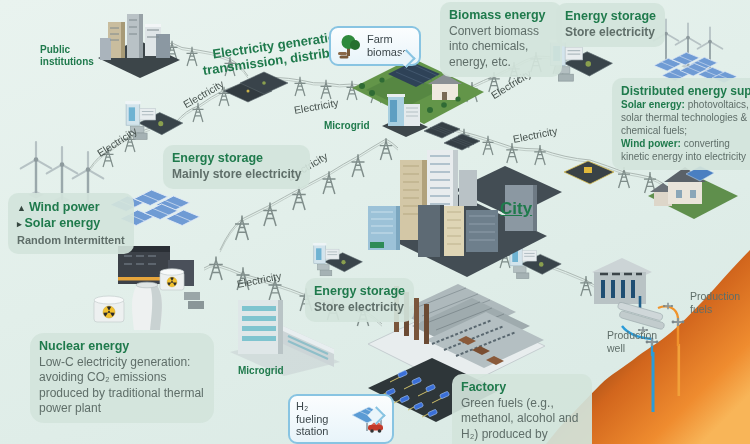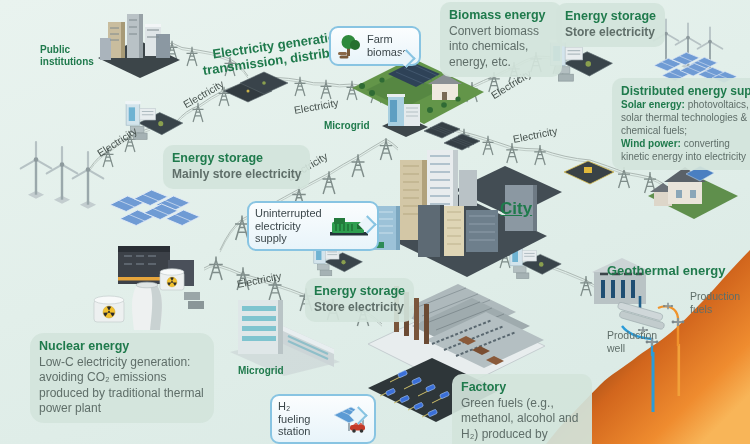--- a/index.html
+++ b/index.html
@@ -366,21 +366,20 @@
 <div class="lbl" style="left:40px;top:44px;width:72px;">Public institutions</div>
 
 <div class="lbl" style="left:192px;top:38px;width:178px;text-align:center;font-size:13px;transform:rotate(-8deg);">Electricity generation, transmission, distribution</div>
 
 <div class="lbl" style="left:324px;top:120px;text-align:center;">Microgrid</div>
 
 <div class="lbl" style="left:500px;top:199px;font-size:17px;text-decoration:underline;">City</div>
 
 <div class="lbl" style="left:238px;top:365px;">Microgrid</div>
 
-<div class="lbl" style="left:607px;top:264px;font-size:13px;">Geothermal energy</div>
 
 <div class="sublbl" style="left:690px;top:290px;width:58px;">Production fuels</div>
 
 <div class="sublbl" style="left:607px;top:329px;width:48px;">Production well</div>
 
 <div class="elec" style="left:98px;top:148px;transform:rotate(-33deg);">Electricity</div>
 <div class="elec" style="left:184px;top:99px;transform:rotate(-30deg);">Electricity</div>
 <div class="elec" style="left:294px;top:104px;transform:rotate(-10deg);">Electricity</div>
 <div class="elec" style="left:513px;top:133px;transform:rotate(-11deg);">Electricity</div>
 <div class="elec" style="left:237px;top:278px;transform:rotate(-11deg);">Electricity</div>
@@ -403,20 +402,25 @@
     <div><span class="inline-title">Solar energy:</span><span> photovoltaics, solar thermal technologies &amp; chemical fuels;</span></div>
     <div><span class="inline-title">Wind power:</span><span> converting kinetic energy into electricity</span></div>
   </div>
 </div>
 
 <div class="box" style="left:163px;top:145px;">
   <div class="box-title">Energy storage</div>
   <div class="box-body nowrap">Mainly store electricity</div>
 </div>
 
+<div class="box" style="left:8px;top:193px;">
+  <div class="ws-line"><span class="marker">▲</span><span>Wind power</span></div>
+  <div class="ws-line"><span class="marker">▸</span><span>Solar energy</span></div>
+  <div class="box-body nowrap" style="font-size:11px;">Random Intermittent</div>
+</div>
 
 <div class="box" style="left:30px;top:333px;width:166px;border-radius:14px;">
   <div class="box-title">Nuclear energy</div>
   <div class="box-body">Low-C electricity generation: avoiding CO₂ emissions produced by traditional thermal power plant</div>
 </div>
 
 <div class="box" style="left:305px;top:278px;">
   <div class="box-title">Energy storage</div>
   <div class="box-body nowrap">Store electricity</div>
 </div>
@@ -431,33 +435,22 @@
     <rect x="10" y="16" width="3" height="8" fill="#7a5a3a"></rect>
     <circle cx="11.5" cy="10" r="7" fill="#2f8a3c"></circle>
         <circle cx="18" cy="13" r="5" fill="#25702f"></circle>
     <rect x="1" y="20" width="9" height="3" rx="1.5" fill="#8a6848"></rect>
         <rect x="2.5" y="23.5" width="9" height="3" rx="1.5" fill="#7a5a3a"></rect>
   </svg>
   <span style="width:46px;">Farm biomass</span>
   <div class="tail" style="left:69px;top:24px;"></div>
 </div>
 
-<div class="bubble" style="left:247px;top:201px;">
-  <span style="width:70px;">Uninterrupted electricity supply</span>
-  <svg width="42" height="24" viewBox="0 0 42 24">
-    <rect x="1" y="18" width="38" height="3.5" fill="#24343a"></rect>
-    <rect x="3" y="8" width="32" height="11" rx="1.5" fill="#2e9e4f"></rect>
-    <rect x="5" y="4" width="11" height="6" fill="#237a3c"></rect>
-    <path d="M7,10 v7 M11,10 v7 M15,10 v7 M19,10 v7 M23,10 v7" stroke="#1d6e34" stroke-width="1.4"></path>
-    <rect x="28" y="10" width="6" height="5" fill="#1d6e34"></rect>
-  </svg>
-  <div class="tail" style="left:112px;top:15px;"></div>
-</div>
-
-<div class="bubble" style="left:270px;top:394px;gap:10px;">
+
+<div class="bubble" style="left:288px;top:394px;gap:10px;">
   <span style="width:44px;">H₂ fueling station</span>
   <svg width="36" height="30" viewBox="0 0 36 30">
     <polygon points="2,11 19,3 34,11 17,19" fill="#5b9bd4" stroke="#d8e8f5" stroke-width="0.7"></polygon>
     <path d="M10,7.5 L26,14.5 M16,5 L31,12" stroke="#d8e8f5" stroke-width="0.6"></path>
     <path d="M17,19 L17,27 M31,12 L31,22" stroke="#8a9aa4" stroke-width="1.6"></path>
     <rect x="18" y="21" width="15" height="5.5" rx="2.2" fill="#c43a2a"></rect>
     <polygon points="21,21 24,18.5 29,18.5 31,21" fill="#d8604f"></polygon>
     <circle cx="22" cy="27" r="1.8" fill="#333"></circle>
         <circle cx="29.5" cy="27" r="1.8" fill="#333"></circle>
   </svg>

